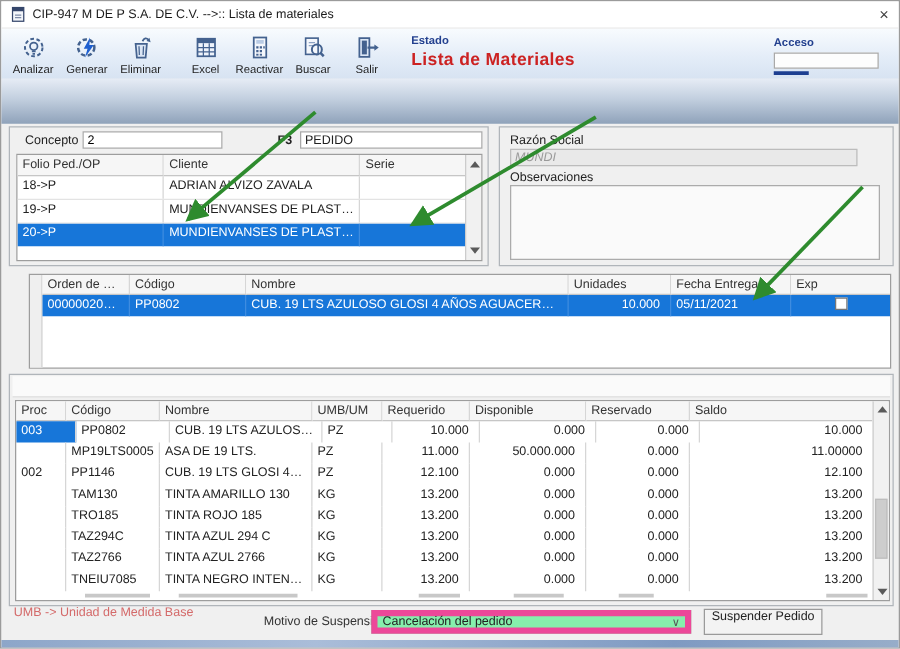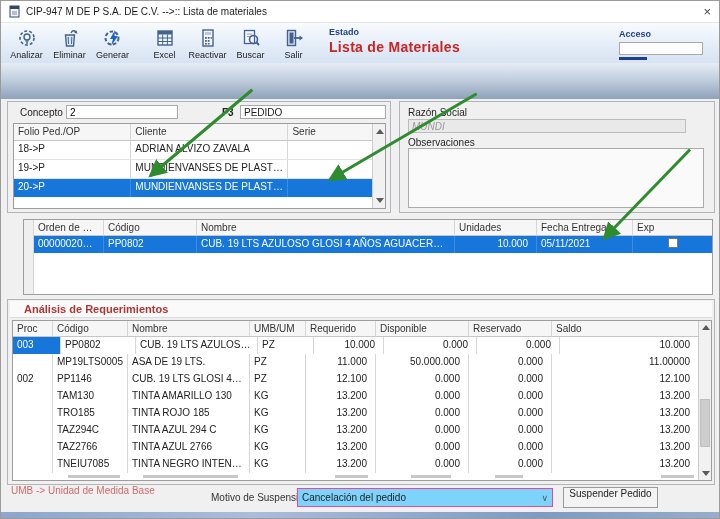--- a/index.html
+++ b/index.html
@@ -45,22 +45,22 @@
   .scroll{position:absolute;top:0;bottom:0;right:0;width:13px;background:#f1f1f1;border-left:1px solid #cccccc;}
   .tri-up,.tri-down{position:absolute;left:3px;width:0;height:0;border-left:4px solid transparent;border-right:4px solid transparent;}
   .tri-up{border-bottom:5px solid #5a5a5a;}
   .tri-down{border-top:5px solid #5a5a5a;}
   .thumb{position:absolute;left:1px;width:10px;background:#cdcdcd;border:1px solid #bdbdbd;}
   
   .analisis-title{position:absolute;left:16px;top:3px;color:#b03434;font-weight:bold;font-size:11px;}
   
   .legend{position:absolute;left:10px;top:484px;color:#d46a6a;font-size:10px;line-height:11px;}
   .motivo-lbl{position:absolute;left:210px;top:491px;color:#333;}
-  .selectbox{position:absolute;left:296px;top:487px;width:256px;height:19px;border:1px solid #ec4899;
-    background:#7dd3fc;display:flex;align-items:center;padding:0 4px;}
+  .selectbox{position:absolute;left:296px;top:487px;width:256px;height:19px;border:5px solid #ec4899;
+    background:#86efac;display:flex;align-items:center;padding:0 4px;}
   .selectbox .chev{margin-left:auto;color:#555;font-size:9px;}
   .button{position:absolute;left:562px;top:486px;width:95px;height:21px;border:1px solid #9a9a9a;
     background:#f3f3f3;display:flex;justify-content:center;font-size:10px;color:#222;}
   .bottom-strip{position:absolute;left:0;right:0;top:511px;height:8px;
     background:linear-gradient(90deg,#8da6c9 0%,#aabdd9 35%,#7f9ac2 75%,#97adc9 100%);}
   .checkbox{display:inline-block;width:10px;height:10px;background:#fff;border:1px solid #777;}
   .greytext{color:#9a9a9a;font-style:italic;}
   .obsbox{position:absolute;left:8px;top:46px;width:296px;height:60px;background:#fafafa;border:1px solid #ababab;}
   .arrows{position:absolute;inset:0;pointer-events:none;z-index:50;}
   .sliver{position:absolute;height:3px;background:#9a9a9a;opacity:.55;}
@@ -89,37 +89,37 @@
             <circle cx="11" cy="10" r="3" fill="none" stroke="#44628f" stroke-width="1.4"></circle>
             <line x1="9.5" y1="14" x2="12.5" y2="14" stroke="#44628f" stroke-width="1.4"></line>
             <line x1="10" y1="16" x2="12" y2="16" stroke="#44628f" stroke-width="1.4"></line>
           </svg>
       </span>
       <span class="lbl">Analizar</span>
     </div>
     <div class="tbtn">
       <span class="ico">
         <svg width="22" height="22" viewBox="0 0 22 22">
+            <circle cx="10" cy="11" r="6.5" fill="none" stroke="#44628f" stroke-width="2" stroke-dasharray="3.5 2"></circle>
+            <polygon points="13,3 8,12 11,12 9,19 16,9 12.5,9" fill="#1e5fd0"></polygon>
+          </svg>
+      </span>
+      <span class="lbl">Generar</span>
+    </div>
+    <div class="tbtn">
+      <span class="ico">
+        <svg width="22" height="22" viewBox="0 0 22 22">
             <path d="M6.5 8 L15.5 8 L14.5 19 L7.5 19 Z" fill="#dbe6f5" stroke="#44628f" stroke-width="1.4"></path>
             <line x1="9.2" y1="10" x2="9.5" y2="17" stroke="#44628f"></line>
             <line x1="12.8" y1="10" x2="12.5" y2="17" stroke="#44628f"></line>
             <path d="M12 6 Q14 2 17 5" fill="none" stroke="#44628f" stroke-width="1.4"></path>
             <polygon points="17.5,3.2 18.5,6.8 15.2,5.8" fill="#44628f"></polygon>
           </svg>
       </span>
       <span class="lbl">Eliminar</span>
-    </div>
-    <div class="tbtn">
-      <span class="ico">
-        <svg width="22" height="22" viewBox="0 0 22 22">
-            <circle cx="10" cy="11" r="6.5" fill="none" stroke="#44628f" stroke-width="2" stroke-dasharray="3.5 2"></circle>
-            <polygon points="13,3 8,12 11,12 9,19 16,9 12.5,9" fill="#1e5fd0"></polygon>
-          </svg>
-      </span>
-      <span class="lbl">Generar</span>
     </div>
     <div class="tgap"></div>
     <div class="tbtn">
       <span class="ico">
         <svg width="22" height="22" viewBox="0 0 22 22">
             <rect x="4" y="4" width="14" height="14" fill="#eef3fb" stroke="#44628f" stroke-width="1.4"></rect>
             <rect x="4" y="4" width="14" height="3.5" fill="#44628f"></rect>
             <line x1="8.7" y1="7.5" x2="8.7" y2="18" stroke="#44628f"></line>
             <line x1="13.4" y1="7.5" x2="13.4" y2="18" stroke="#44628f"></line>
             <line x1="4" y1="11" x2="18" y2="11" stroke="#44628f"></line>
@@ -244,21 +244,20 @@
         <div class="c" style="width:258px;height:17px;">CUB. 19 LTS AZULOSO GLOSI 4 AÑOS AGUACERO FIB C...</div>
         <div class="c num" style="width:82px;height:17px;">10.000</div>
         <div class="c" style="width:96px;height:17px;">05/11/2021</div>
         <div class="c" style="flex:1;height:17px;border-right:none;text-align:center;"><span class="checkbox"></span></div>
       </div>
     </div>
   </div>
 
   <div class="gbox" style="left:6px;top:298px;width:708px;height:186px;">
     <div style="position:absolute;left:2px;top:1px;right:2px;height:17px;background:#fafafa;border-bottom:1px solid #dcdcdc;"></div>
-    <span class="analisis-title">Análisis de Requerimientos</span>
 
     <div class="tbl" style="left:4px;top:20px;width:700px;height:161px;">
       <div style="position:absolute;left:0;top:0;right:13px;bottom:0;overflow:hidden;">
         <div class="trow thead">
           <div class="c" style="width:40px;height:16px;">Proc</div>
           <div class="c" style="width:75px;height:16px;">Código</div>
           <div class="c" style="width:122px;height:16px;">Nombre</div>
           <div class="c" style="width:56px;height:16px;">UMB/UM</div>
           <div class="c" style="width:70px;height:16px;">Requerido</div>
           <div class="c" style="width:93px;height:16px;">Disponible</div>

